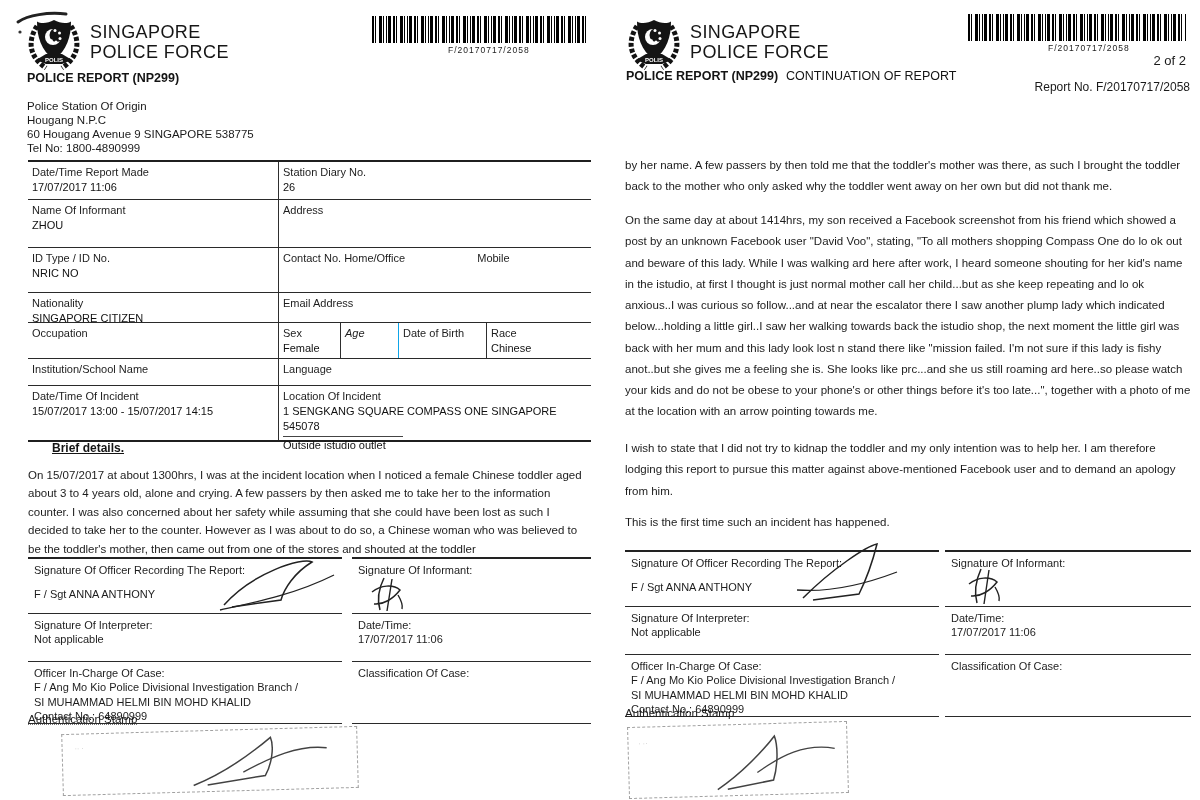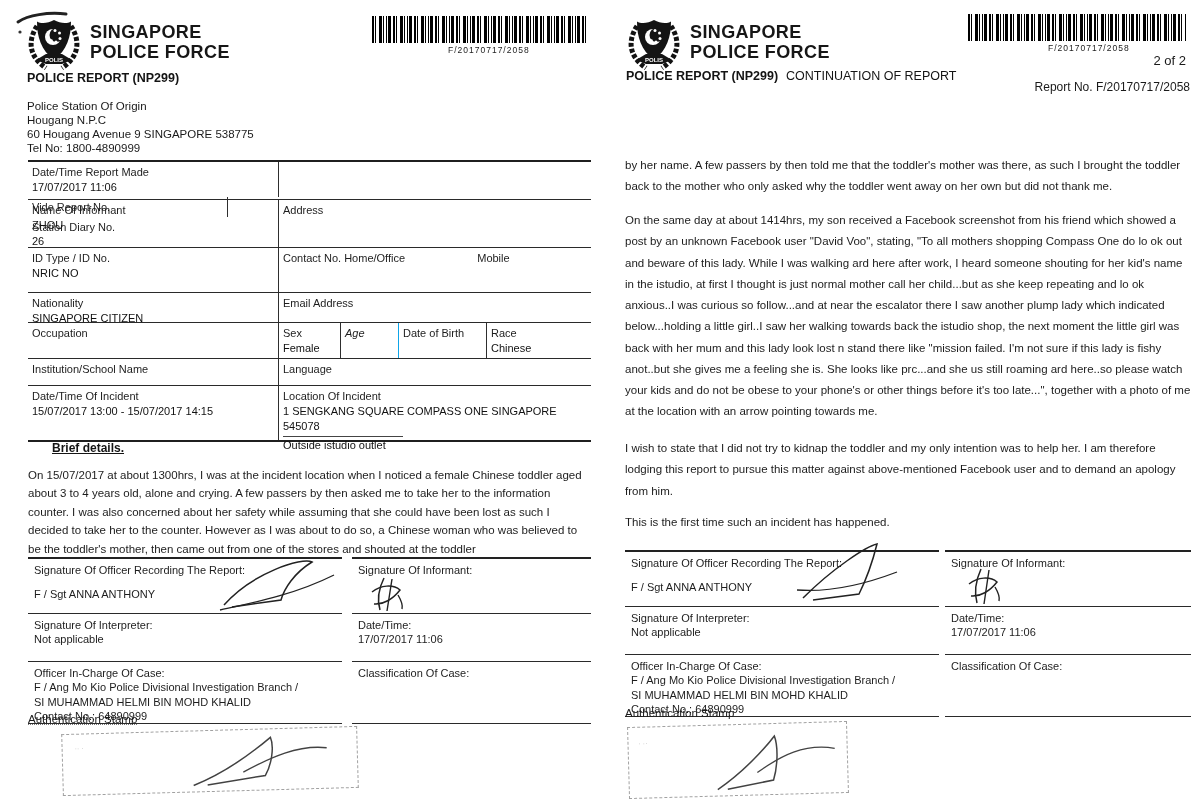--- a/index.html
+++ b/index.html
@@ -8,21 +8,21 @@
     width:1200px; height:800px; position:relative; overflow:hidden;
     background:#ffffff; color:#1d1d1d;
     font-family:"Liberation Sans", sans-serif;
     -webkit-font-smoothing:antialiased;
   }
   .page { position:absolute; top:0; width:600px; height:800px; background:#fff; }
   #page1 { left:0; } #page2 { left:600px; }
 
   
   .crest { position:absolute; }
-  .brand { position:absolute; font-weight:bold; font-size:18px; line-height:1.12; letter-spacing:.4px; color:#161616; }
+  .brand { position:absolute; font-weight:normal; font-size:18px; line-height:1.12; letter-spacing:.4px; color:#161616; }
   .doc-title { position:absolute; font-weight:bold; font-size:12.5px; color:#141414; }
   .cont-title { position:absolute; font-weight:normal; font-size:12.5px; color:#141414; }
   .barcode { position:absolute; height:27px;
     background:repeating-linear-gradient(90deg,#000 0 2px,#fff 2px 3px,#000 3px 4px,#fff 4px 7px,#000 7px 10px,#fff 10px 11px,#000 11px 12px,#fff 12px 14px,#000 14px 15px,#fff 15px 16px,#000 16px 19px,#fff 19px 21px);
   }
   .barcode-label { position:absolute; font-size:8.5px; letter-spacing:1px; color:#222; }
   .page-of { position:absolute; font-size:13px; color:#1a1a1a; }
   .report-no { position:absolute; font-size:12px; color:#1a1a1a; }
   .station { position:absolute; font-size:11.5px; line-height:1.22; color:#1a1a1a; }
 
@@ -96,27 +96,24 @@
   <div class="doc-title" style="left:27px;top:71px;">POLICE REPORT (NP299)</div>
 
   <div class="station" style="left:27px;top:99px;">
     <div>Police Station Of Origin</div>
     <div>Hougang N.P.C</div>
     <div>60 Hougang Avenue 9 SINGAPORE 538775</div>
     <div>Tel No: 1800-4890999</div>
   </div>
 
   <div class="ftable">
-    <div class="trow" style="height:38px;flex-direction:column;">
+    <div class="trow" style="height:38px;">
       <div class="cell c1">
         <span class="lbl">Date/Time Report Made</span>
         <span class="val">17/07/2017 11:06</span>
-      </div>
-      <div class="cell c2">
-        <span class="lbl">Vide Report No.</span>
       </div>
       <div class="cell c3">
         <span class="lbl">Station Diary No.</span>
         <span class="val">26</span>
       </div>
     </div>
     <div class="trow" style="height:48px;">
       <div class="cell c1">
         <span class="lbl">Name Of Informant</span>
         <span class="val">ZHOU</span>

